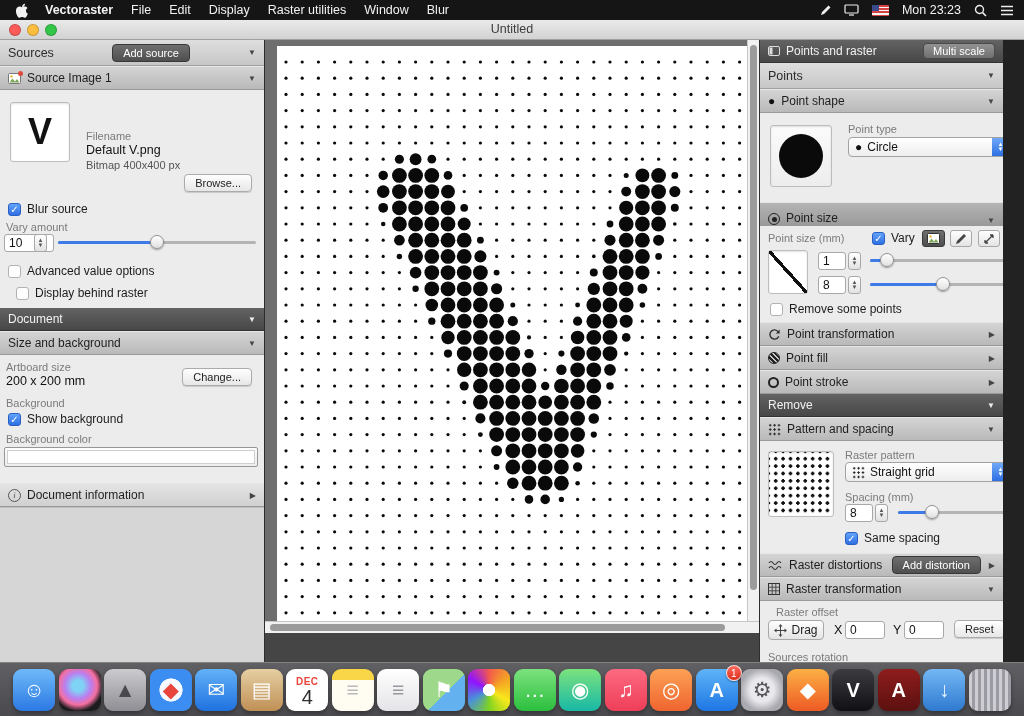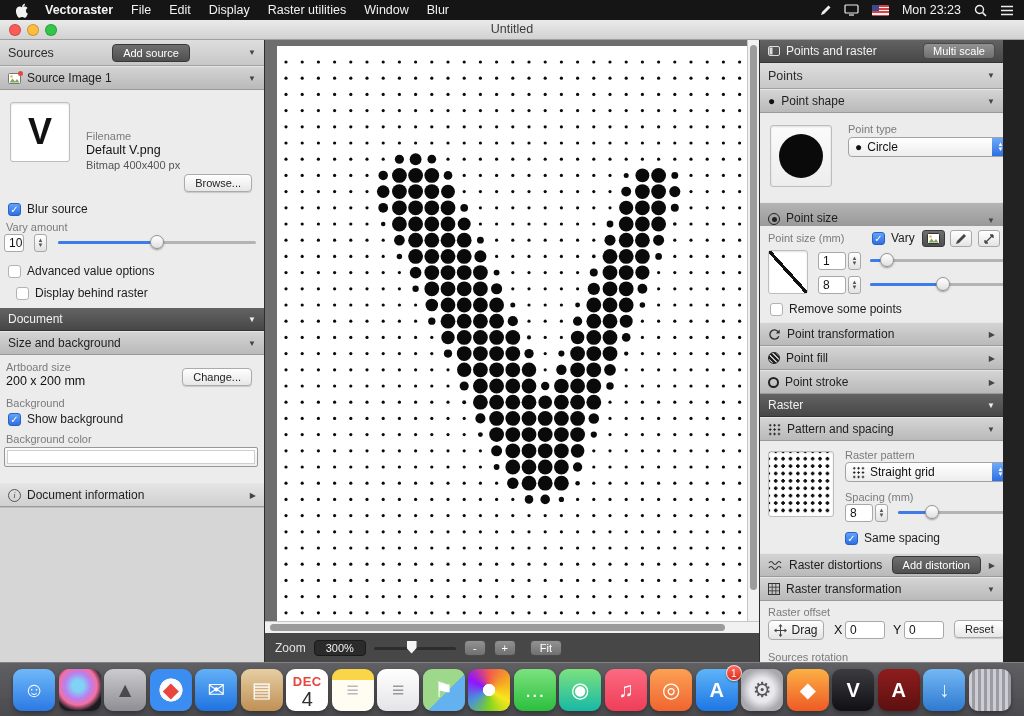--- a/index.html
+++ b/index.html
@@ -135,21 +135,21 @@
     background:linear-gradient(rgba(138,138,144,.6),rgba(96,96,102,.65));
     border-top:1px solid rgba(255,255,255,.3); display:flex; align-items:center; justify-content:center; gap:3.5px; z-index:30; }
   .dock-icon { width:42px; height:42px; border-radius:9px; position:relative; flex:none;
     display:flex; align-items:center; justify-content:center; box-shadow:0 2px 4px rgba(0,0,0,.35); }
   .dock-icon .g { font-size:21px; line-height:1; }
   .dock-icon .g.txt { font-weight:bold; font-size:20px; }
   .badge { position:absolute; top:-4px; right:-4px; min-width:16px; height:16px; border-radius:9px;
     background:linear-gradient(#ff6a5e,#dd2f1d); color:#fff; font-size:10px; line-height:15px; text-align:center;
     padding:0 3px; border:1px solid rgba(255,255,255,.8); box-shadow:0 1px 2px rgba(0,0,0,.4); }
   .dock-icon.calendar { background:#fff; flex-direction:column; }
-  .cal-month { font-size:13px; font-weight:bold; color:#e8453c; letter-spacing:.5px; margin-top:4px; }
+  .cal-month { font-size:10px; font-weight:bold; color:#e8453c; letter-spacing:.5px; margin-top:4px; }
   .cal-day { font-size:20px; color:#2e2e2e; line-height:1; }
 </style>
 </head>
 <body>
 
 <div class="screen">
 
   <div class="menubar">
     <span class="apple">
       <svg width="12" height="15" viewBox="0 0 14 17">
@@ -223,21 +223,21 @@
         <span class="lbl" style="left:86px;top:40px">Filename</span>
         <span class="val" style="left:86px;top:53px">Default V.png</span>
         <span class="lbl" style="left:86px;top:69px;color:#555">Bitmap 400x400 px</span>
         <button class="btn lite abs" style="right:12px;top:84px">Browse...</button>
 
         <div class="cb-row" style="left:8px;top:112px">
           <span class="checkbox on">✓</span>
           <span>Blur source</span>
         </div>
         <span class="lbl" style="left:6px;top:131px">Vary amount</span>
-        <div class="field" style="left:4px;top:144px;width:20px">
+        <div class="field" style="left:4px;top:144px;width:50px">
             <span>10</span>
           </div>
         <div class="stepper" style="left:34px;top:144px">▲<br>▼</div>
         <div class="slider" style="left:58px;top:145px;width:198px">
           <div class="track"></div>
             <div class="fill" style="width:50%"></div>
             <div class="knob" style="left:50%"></div>
         </div>
         <div class="cb-row" style="left:8px;top:174px">
           <span class="checkbox off"></span>
@@ -1303,31 +1303,20 @@
             <circle cx="458.4" cy="572.8" r="1.60"></circle>
             <circle cx="474.6" cy="572.8" r="1.60"></circle>
           </svg>
         <div class="vscroll">
             <div class="thumb"></div>
           </div>
       </div>
       <div class="hscroll">
           <div class="thumb"></div>
         </div>
-      <div class="zoombar">
-        <span>Zoom</span>
-        <span class="zoomval">300%</span>
-        <div class="zslider">
-          <div class="track"></div>
-            <div class="zknob" style="left:46%"></div>
-        </div>
-        <button class="btn gray zbtn">-</button>
-        <button class="btn gray zbtn">+</button>
-        <button class="btn gray" style="margin-left:6px">Fit</button>
-      </div>
     </div>
 
     <div class="panel right">
       <div class="hdr-dark">
         <svg width="12" height="10">
             <rect x="0.5" y="0.5" width="11" height="9" rx="1.5" fill="none" stroke="#ddd"></rect>
             <rect x="1.5" y="1.5" width="3" height="7" fill="#ddd"></rect>
           </svg>
         <span>Points and raster</span>
         <button class="btn gray" style="margin-left:auto">Multi scale</button>
@@ -1429,21 +1418,21 @@
         <span class="disc">▶</span>
       </div>
 
       <div class="row-grad">
         <span class="stroke-dot"></span>
         <span>Point stroke</span>
         <span class="disc">▶</span>
       </div>
 
       <div class="hdr-dark">
-        <span>Raster</span>
+        <span>Remove</span>
         <span class="disc white">▼</span>
       </div>
 
       <div class="row-grad">
         <span class="grid-dots"></span>
         <span>Pattern and spacing</span>
         <span class="disc">▼</span>
       </div>
 
       <div class="content" style="height:112px">
@@ -1484,21 +1473,21 @@
       <div class="row-grad">
         <svg width="12" height="12">
             <rect x="0.5" y="0.5" width="11" height="11" fill="none" stroke="#333"></rect>
             <path d="M4.2 0v12M7.8 0v12M0 4.2h12M0 7.8h12" stroke="#333" stroke-width="0.8"></path>
           </svg>
         <span>Raster transformation</span>
         <span class="disc">▼</span>
       </div>
 
       <div class="content" style="flex:1">
-        <span class="lbl" style="left:8px;top:5px">Raster offset</span>
+        <span class="lbl" style="left:16px;top:5px">Raster offset</span>
         <div class="mini-btn lite" style="left:8px;top:19px;height:20px;width:56px;gap:4px;font-size:12px;border-radius:4px">
           <svg width="13" height="13" viewBox="0 0 13 13">
               <path d="M6.5 0l2 2.5h-4zM6.5 13l2-2.5h-4zM0 6.5l2.5-2v4zM13 6.5l-2.5-2v4z" fill="#444"></path>
               <path d="M6.5 2v9M2 6.5h9" stroke="#444"></path>
             </svg>
           <span>Drag</span>
         </div>
         <span class="val" style="left:74px;top:22px">X</span>
         <div class="field" style="left:85px;top:20px;width:40px">
             <span>0</span>

